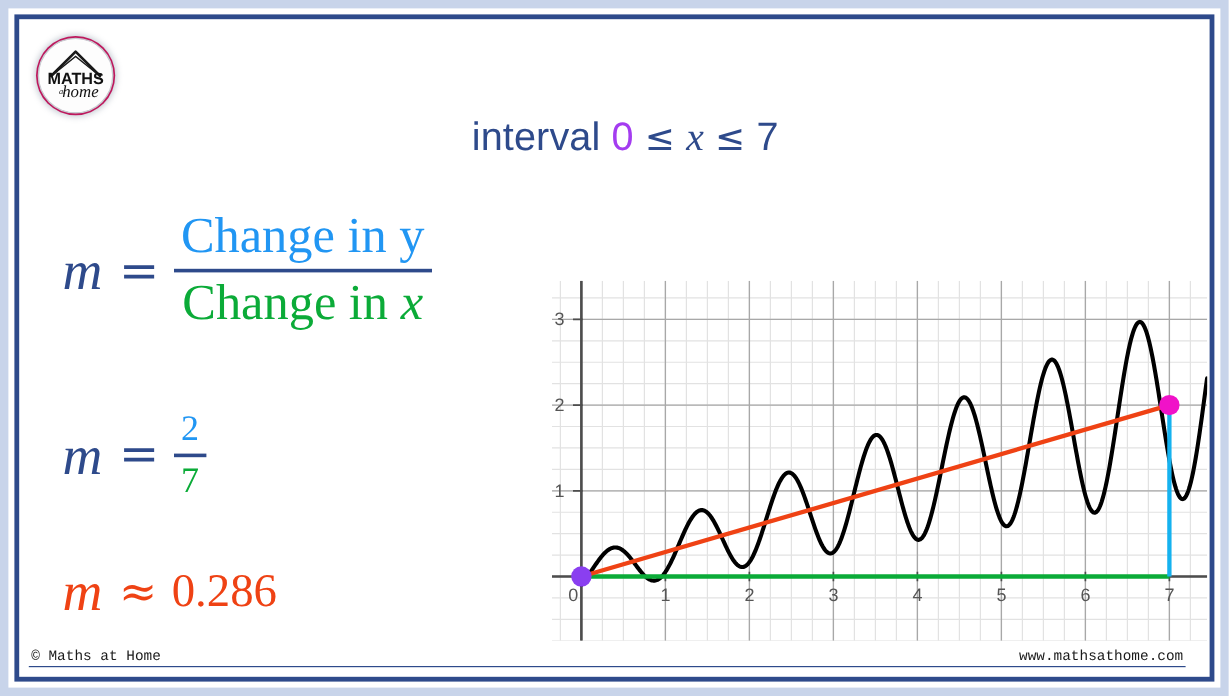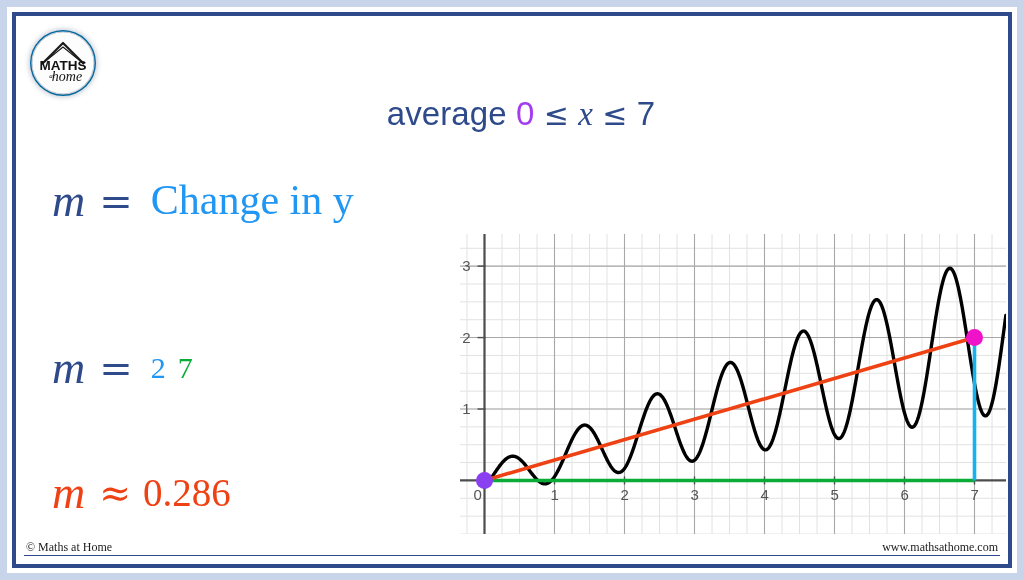--- a/index.html
+++ b/index.html
@@ -39,21 +39,21 @@
     border: 4px solid #2e4a8b;
     background: #ffffff;
   }
 
   
   #logo {
     position: absolute;
     left: 14px; top: 14px;
     width: 66px; height: 66px;
     border-radius: 50%;
-    background: #0369a1;
+    background: #be185d;
     box-shadow: 0 0 5px 1px rgba(120,130,150,0.45);
     overflow: hidden;
   }
   #logo svg { display: block; }
 
   
   #title {
     position: absolute;
     left: 120px; top: 32px;
     width: 770px;
@@ -93,20 +93,21 @@
     font-family: "Liberation Serif", serif;
   }
   .opsym {
     font-size: 40px;
     margin: 0 12px 0 14px;
     font-family: "DejaVu Serif", serif;
   }
   
   .frac {
     display: inline-flex;
+    flex-direction: column;
     align-items: center;
   }
   .frac .num, .frac .den {
     padding: 0 6px;
     white-space: nowrap;
     line-height: 1.12;
   }
   .frac .bar {
     height: 3px;
     width: 100%;
@@ -144,30 +145,30 @@
   #graph {
     position: absolute;
     left: 444px; top: 218px;
     width: 546px; height: 300px;
   }
   #graph svg { display: block; }
 
   
   #footer {
     position: absolute;
-    left: 0; right: 0; bottom: 6px;
+    left: 0; right: 12px; bottom: 6px;
     height: 22px;
     padding: 0 10px;
     box-sizing: border-box;
     display: flex;
     justify-content: space-between;
     align-items: center;
     font-size: 12px;
     color: #1a1a1a;
-    font-family: Liberation Serif, serif;
+    font-family: Liberation Mono, monospace;
   }
   #footer .rule {
     position: absolute;
     left: 8px; right: 8px; bottom: 2px;
     height: 1px;
     background: #2e4a8b;
   }
 </style>
 </head>
 <body>
@@ -183,36 +184,37 @@
         <path d="M12 34 L33 13 L54 34" fill="none" stroke="#1a1a1a" stroke-width="2.2" stroke-linejoin="round"></path>
         <path d="M12 34 L33 17 L54 34" fill="none" stroke="#1a1a1a" stroke-width="1.1"></path>
         <text x="33" y="40" text-anchor="middle" font-family="Liberation Sans, sans-serif" font-size="13.5" font-weight="bold" fill="#111111">MATHS</text>
         <text x="22" y="48" text-anchor="middle" font-family="Liberation Serif, serif" font-size="7" font-style="italic" fill="#111111">at</text>
         <text x="37" y="51" text-anchor="middle" font-family="Liberation Serif, serif" font-size="14" font-style="italic" fill="#111111">home</text>
       </svg>
     </div>
 
     <div id="title">
       <br>
-      <span>average</span>
+      <span>interval</span>
       <span class="zero">0</span>
       <span class="le">≤</span>
       <span class="ital">x</span>
       <span class="le">≤</span>
       <span class="seven">7</span>
     </div>
 
     <div id="math">
 
       <div class="eq" id="eq1">
         <span class="mvar">m</span>
         <span class="opsym">=</span>
         <span class="frac">
           <span class="num">Change in y</span>
           <span class="bar"></span>
+          <span class="den"><span>Change in </span><span class="xi">x</span></span>
         </span>
       </div>
 
       <div class="eq" id="eq2">
         <span class="mvar">m</span>
         <span class="opsym">=</span>
         <span class="frac">
           <span class="num">2</span>
           <span class="bar"></span>
           <span class="den">7</span>

